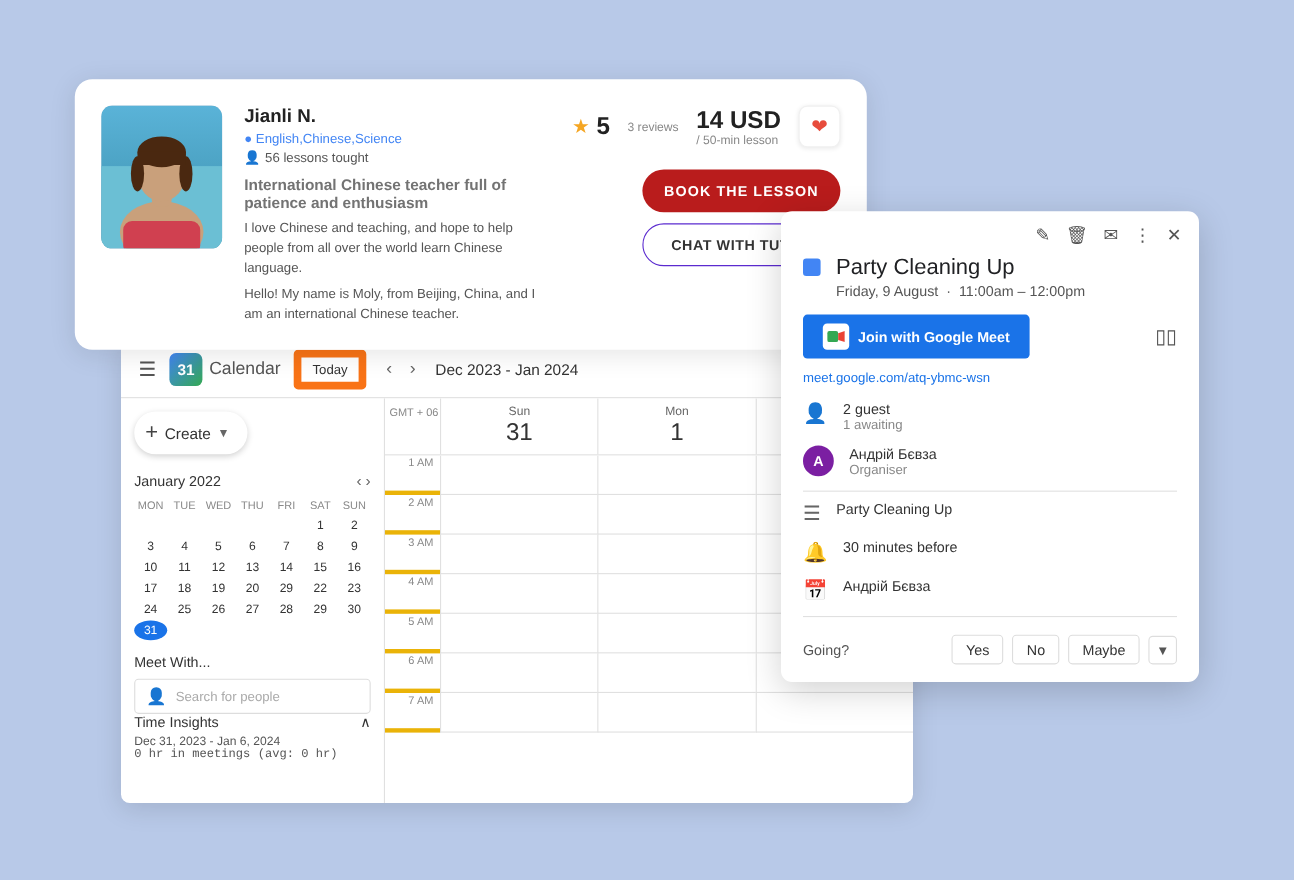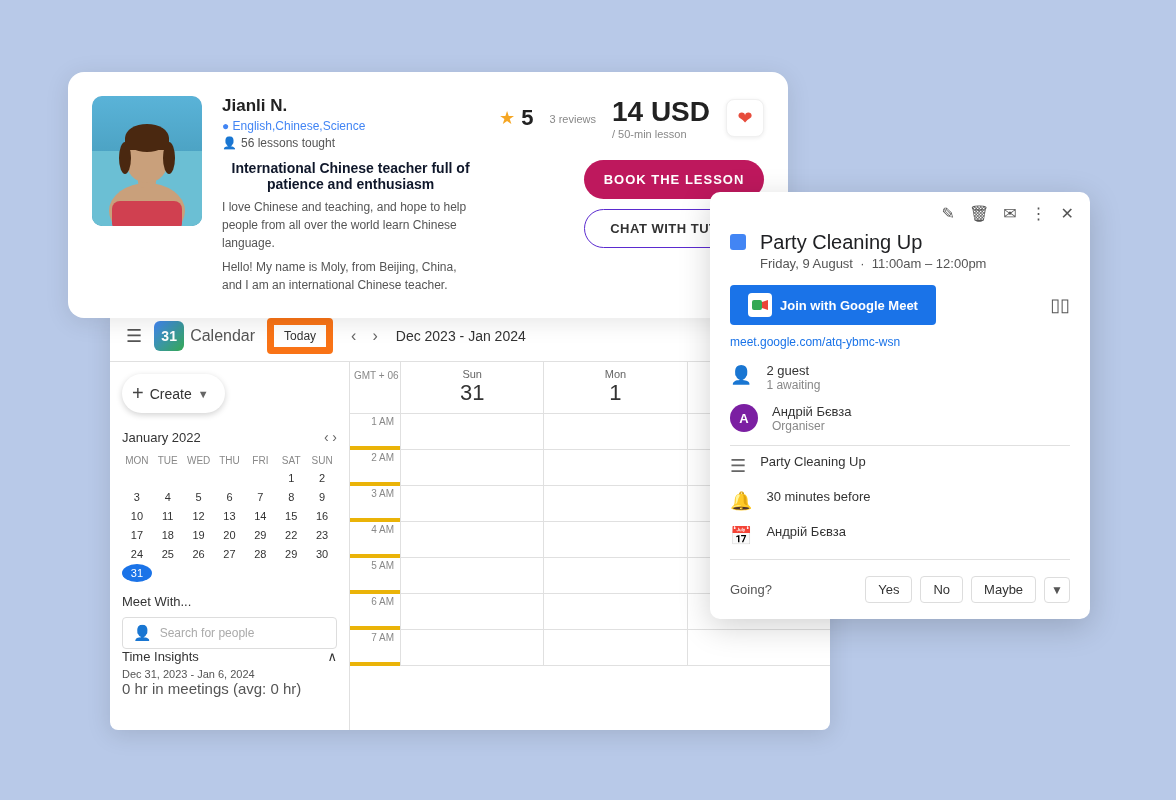--- a/index.html
+++ b/index.html
@@ -31,44 +31,44 @@
       width: 110px;
       height: 130px;
       border-radius: 10px;
       overflow: hidden;
       flex-shrink: 0;
       background: #a0c4d8;
     }
     .tutor-name { font-size: 17px; font-weight: 700; color: #222; }
     .tutor-subjects { font-size: 12px; color: #4285f4; margin-top: 3px; }
     .tutor-lessons { font-size: 12px; color: #555; margin-top: 3px; display: flex; align-items: center; gap: 4px; }
-    .tutor-title { font-size: 14px; font-weight: 700; color: #0f172a; margin-top: 10px; text-align: center; }
+    .tutor-title { font-size: 14px; font-weight: 700; color: #737373; margin-top: 10px; }
     .tutor-desc { font-size: 12px; color: #555; margin-top: 6px; line-height: 1.5; }
     .tutor-rating-section {
       display: flex;
       flex-direction: column;
       align-items: flex-end;
       min-width: 200px;
       gap: 12px;
     }
     .tutor-top-row { display: flex; align-items: center; gap: 16px; }
     .tutor-rating { display: flex; align-items: center; gap: 6px; }
     .star { color: #f5a623; font-size: 18px; }
     .rating-num { font-size: 22px; font-weight: 700; color: #222; }
     .reviews-count { font-size: 11px; color: #888; }
-    .price { font-size: 28px; font-weight: 700; color: #222; }
+    .price { font-size: 22px; font-weight: 700; color: #222; }
     .price-sub { font-size: 11px; color: #888; }
     .heart-btn {
       width: 38px; height: 38px; border-radius: 8px; border: 1px solid #f0f0f0;
       background: #fff; display: flex; align-items: center; justify-content: center;
       cursor: pointer; box-shadow: 0 1px 4px rgba(0,0,0,0.08);
     }
     .heart-icon { color: #e74c3c; font-size: 18px; }
     .btn-book {
-      background: #be185d;
+      background: #b91c1c;
       color: #fff;
       border: none;
       border-radius: 30px;
       padding: 12px 0;
       width: 100%;
       font-size: 13px;
       font-weight: 700;
       letter-spacing: 1px;
       cursor: pointer;
       text-align: center;
@@ -171,21 +171,21 @@
       display: flex; align-items: center; gap: 8px;
       border: 1px solid #ddd; border-radius: 4px; padding: 6px 10px;
       font-size: 12px; color: #aaa;
     }
     .time-insights-section { }
     .time-insights-header {
       display: flex; align-items: center; justify-content: space-between;
       font-size: 13px; color: #333; font-weight: 500; cursor: pointer;
     }
     .time-insights-date { font-size: 11px; color: #555; margin-top: 4px; }
-    .time-insights-val { font-size: 15px; color: #555; }
+    .time-insights-val { font-size: 11px; color: #555; font-family: Liberation Mono, monospace; }
     .cal-main { flex: 1; display: flex; flex-direction: column; overflow: hidden; }
     .cal-days-header {
       display: grid;
       grid-template-columns: 50px repeat(3, 1fr);
       border-bottom: 1px solid #e0e0e0;
       height: 52px;
     }
     .cal-day-col {
       text-align: center; padding: 6px 0; border-left: 1px solid #e0e0e0;
     }

